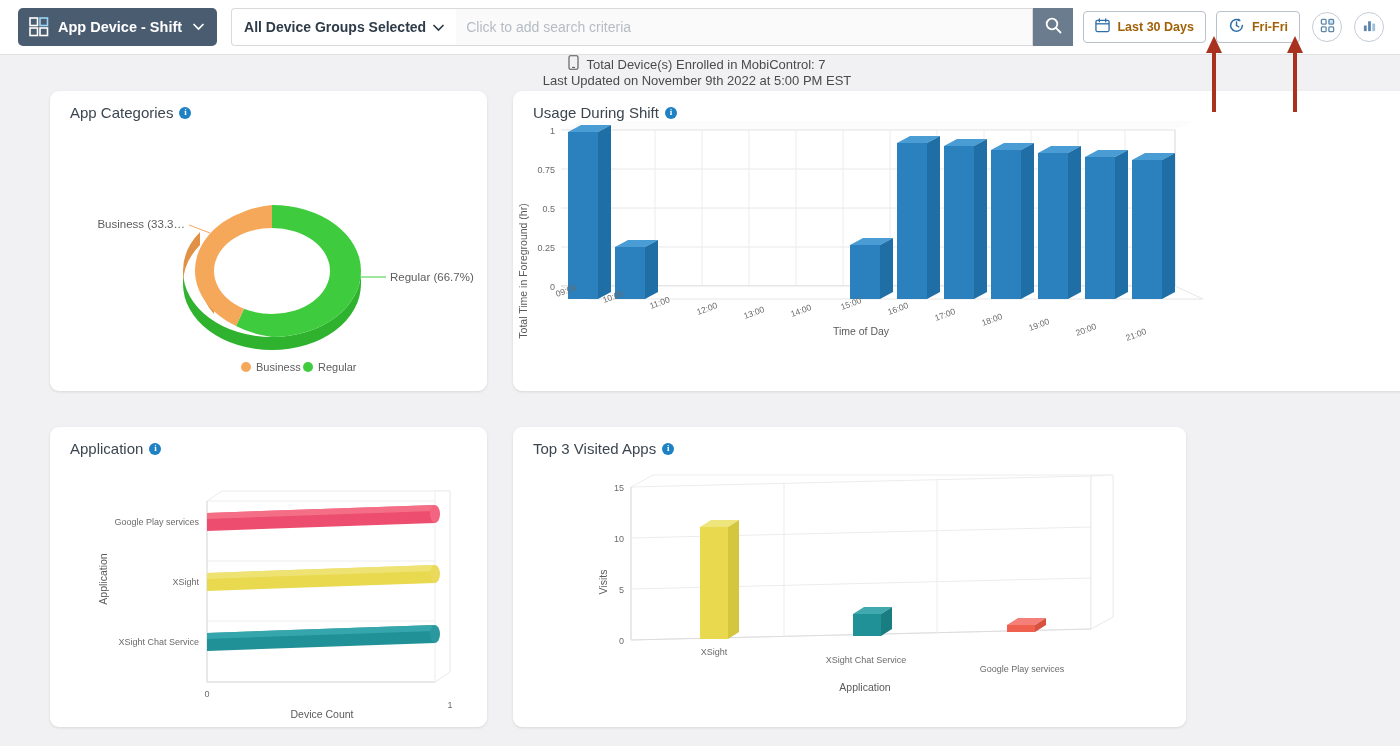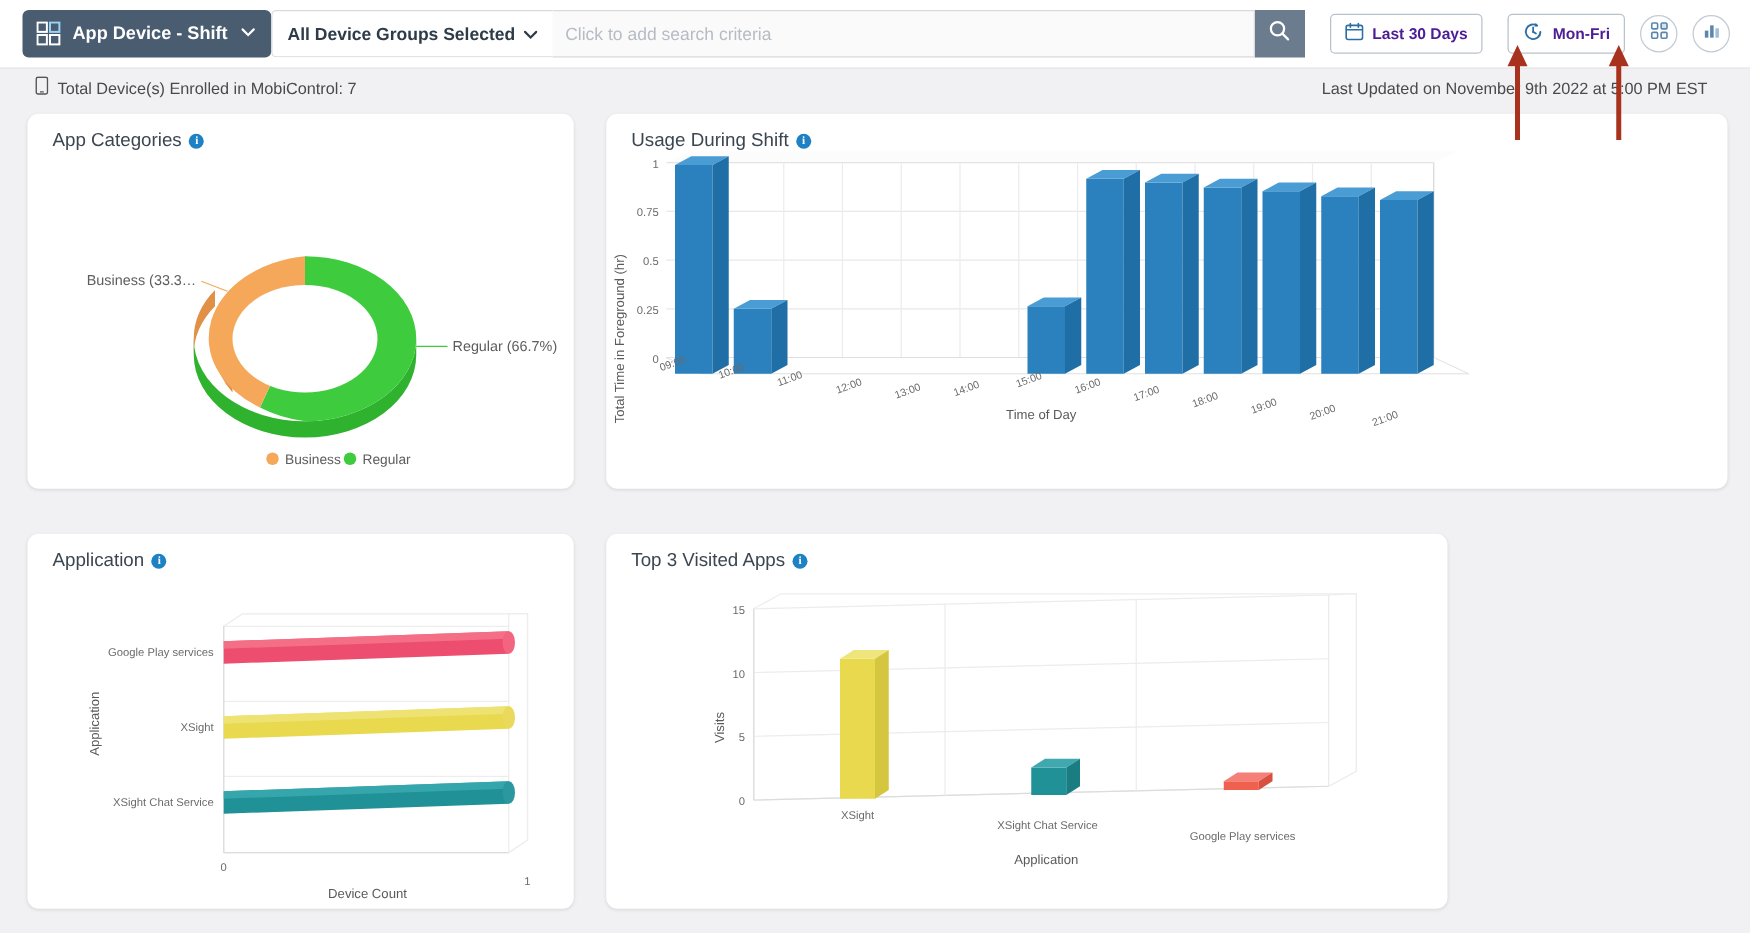--- a/index.html
+++ b/index.html
@@ -37,21 +37,21 @@
   .caret { font-size: 11px; margin-left: 2px; }
 
   .group-select {
     height: 38px;
     display: flex; align-items: center; gap: 7px;
     border: 1px solid #dadade;
     border-right: none;
     border-radius: 4px 0 0 4px;
     background: #ffffff;
     padding: 0 12px;
-    margin-left: 0;
+    margin-left: 14px;
     font-size: 14px;
     font-weight: bold;
     color: #2e3b48;
     white-space: nowrap;
     cursor: pointer;
   }
   .searchwrap {
     height: 38px;
     flex: 1;
     display: flex;
@@ -81,24 +81,24 @@
     flex: 0 0 40px;
   }
 
   .pill {
     height: 32px;
     border: 1px solid #b9c2cb;
     border-radius: 4px;
     background: #ffffff;
     display: flex; align-items: center; gap: 7px;
     padding: 0 11px;
-    margin-left: 20px;
+    margin-left: 10px;
     font-size: 12.5px;
     font-weight: bold;
-    color: #4c1d95;
+    color: #a16207;
     cursor: pointer;
     white-space: nowrap;
   }
   .round-btn {
     width: 30px; height: 30px;
     border-radius: 50%;
     border: 1px solid #c3ccd6;
     background: #ffffff;
     margin-left: 12px;
     display: flex; align-items: center; justify-content: center;
@@ -108,26 +108,27 @@
 
   
   .subheader {
     height: 30px;
     display: flex; align-items: center;
     justify-content: space-between;
     padding: 0 34px 0 28px;
     font-size: 13px;
     color: #4a4a4a;
     position: relative;
+    flex-direction: column;
   }
   .subleft { display: flex; align-items: center; gap: 7px; }
 
   
   .board { padding: 6px 20px 0 22px; }
-  .row { display: flex; gap: 26px; }
+  .row { display: flex; gap: 26px; margin-left: 28px; }
   .card {
     background: #ffffff;
     border-radius: 9px;
     box-shadow: 0 1px 3px rgba(0,0,0,.10);
     position: relative;
   }
   .card-title {
     font-size: 15px;
     color: #3c4650;
     padding: 13px 0 0 20px;
@@ -219,21 +220,21 @@
 
   <div class="pill">
     <span>
       <svg width="17" height="17" viewBox="0 0 18 18">
         <path d="M15.2 9 A6.2 6.2 0 1 1 12.4 3.7" fill="none" stroke="#2e6ea6" stroke-width="1.6" stroke-linecap="round"></path>
         <path d="M11.2 1.3 L13.2 4.1 L10.1 4.6 Z" fill="#2e6ea6"></path>
         <line x1="9" y1="5.2" x2="9" y2="9" stroke="#2e6ea6" stroke-width="1.5" stroke-linecap="round"></line>
         <line x1="9" y1="9" x2="11.4" y2="10.4" stroke="#2e6ea6" stroke-width="1.5" stroke-linecap="round"></line>
       </svg>
     </span>
-    <span>Mon-Fri</span>
+    <span>Fri-Fri</span>
   </div>
 
   <div class="round-btn">
     <span>
       <svg width="15" height="15" viewBox="0 0 16 16">
         <rect x="1.5" y="1.5" width="5" height="5" rx="1" fill="none" stroke="#5b87ad" stroke-width="1.4"></rect>
         <rect x="9.5" y="1.5" width="5" height="5" rx="1" fill="#cfe3f2" stroke="#5b87ad" stroke-width="1.4"></rect>
         <rect x="1.5" y="9.5" width="5" height="5" rx="1" fill="none" stroke="#5b87ad" stroke-width="1.4"></rect>
         <rect x="9.5" y="9.5" width="5" height="5" rx="1" fill="none" stroke="#5b87ad" stroke-width="1.4"></rect>
       </svg>

